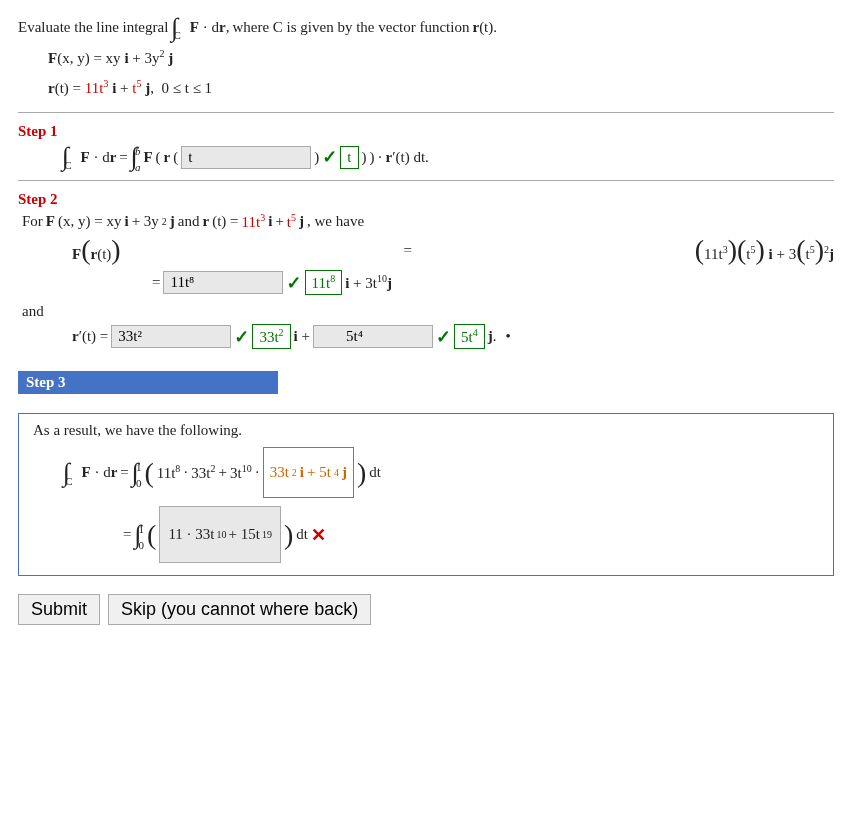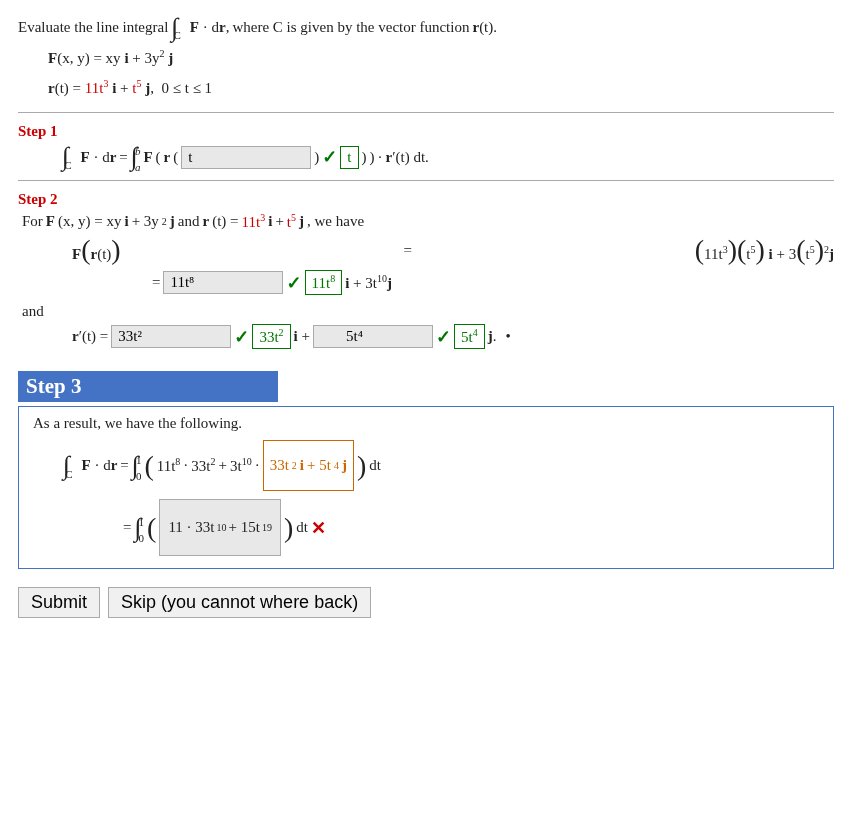--- a/index.html
+++ b/index.html
@@ -20,25 +20,25 @@
     .step-header {
       color: #c00;
       font-weight: bold;
       font-size: 15px;
       margin: 8px 0 4px 0;
     }
     .step3-header {
       background: #4472C4;
       color: #fff;
       font-weight: bold;
-      font-size: 21px;
+      font-size: 15px;
       padding: 3px 8px;
       display: inline-block;
       width: 260px;
-      margin: 8px 0 4px 0;
+      margin: 8px 0 19px 0;
     }
     .step-content {
       margin-left: 4px;
     }
     .math-line {
       display: flex;
       align-items: center;
       gap: 3px;
       margin: 4px 0;
       flex-wrap: wrap;

